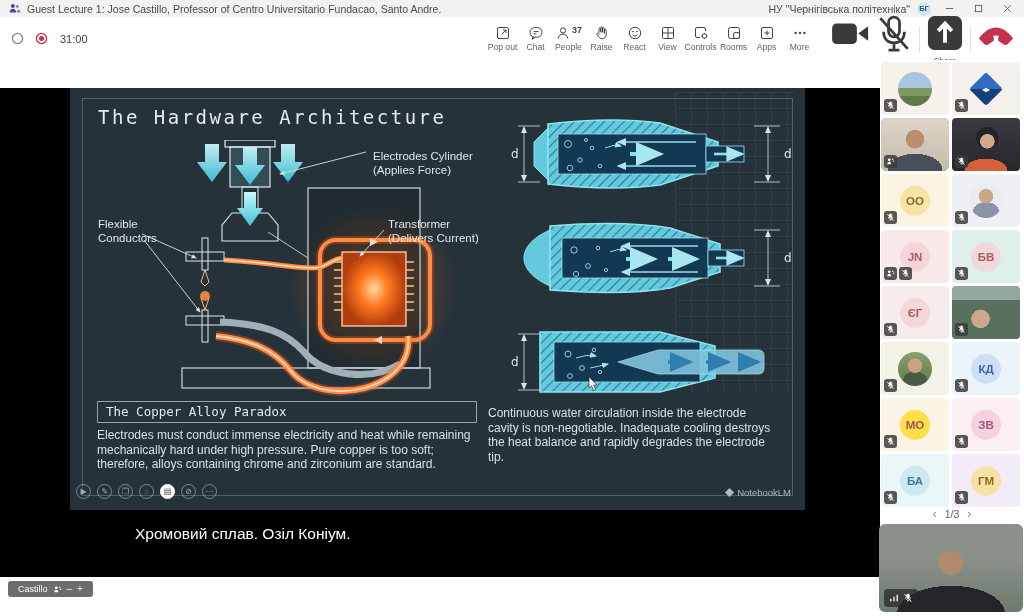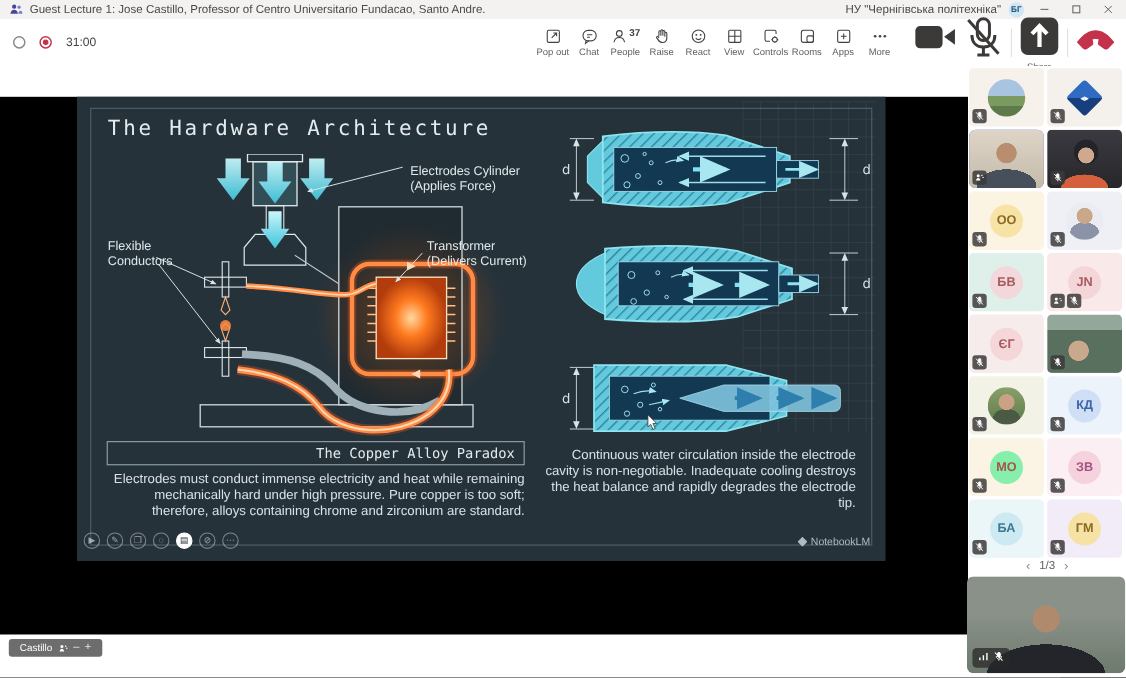--- a/index.html
+++ b/index.html
@@ -41,21 +41,21 @@
   
   .slide{position:absolute;left:70px;top:0;width:735px;height:422px;background:#26323a;overflow:hidden;}
   .slide-frame{position:absolute;left:12px;right:12px;top:10px;bottom:14px;border:1px solid #4e616b;pointer-events:none;}
   .deco-grid{position:absolute;right:10px;top:4px;width:120px;height:300px;opacity:.12;pointer-events:none;
      background-image:linear-gradient(#7b98a4 1px,transparent 1px),linear-gradient(90deg,#7b98a4 1px,transparent 1px);
      background-size:16px 16px;}
   .slide-title{position:absolute;left:28px;top:18px;font-family:"DejaVu Sans Mono",monospace;
                font-size:19px;letter-spacing:2.5px;color:#e3ebee;}
   .lbl{position:absolute;font-size:11.5px;line-height:1.2;color:#dfe8ea;}
   .dgm{position:absolute;pointer-events:none;}
-  .sbox{position:absolute;color:#dfe8ea;text-align:right;}
+  .sbox{position:absolute;color:#dfe8ea;}
   .sbox .sbox-title{border:1px solid #93a5ac;font-family:"DejaVu Sans Mono",monospace;
                     font-size:12.5px;padding:2px 8px 3px;color:#e3ebee;}
   .sbox .sbox-body{font-size:12px;line-height:1.22;margin-top:5px;color:#d7e1e5;}
   .slide-controls{position:absolute;left:6px;top:396px;display:flex;gap:6px;align-items:center;}
   .sc-btn{width:15px;height:15px;border-radius:50%;border:1px solid rgba(255,255,255,.4);
           color:rgba(255,255,255,.55);font-size:8px;line-height:13px;text-align:center;background:transparent;
           padding:0;cursor:pointer;}
   .sc-btn.active{background:#fff;color:#27333b;border-color:#fff;}
   .brand{position:absolute;right:14px;top:399px;font-size:9.5px;color:#aebcc2;display:flex;align-items:center;gap:3px;}
   .brand .bicon{width:9px;height:9px;}
@@ -536,20 +536,21 @@
           </span>
           <span>NotebookLM</span>
         </div>
 
         <svg class="cursor" viewBox="0 0 11 15">
           <path d="M1 1l8 8H5.6l2 4.5-2 .9-2-4.6L1 12z" fill="#fff" stroke="#333" stroke-width=".7"></path>
         </svg>
       </div>
 
       <div class="captions">
+        <div>Хромовий сплав. Озіл Коніум.</div>
       </div>
     </div>
 
     <div class="bottom-strip">
       <div class="pill">
         <span>Castillo</span>
         <span class="icn">
           <svg viewBox="0 0 11 11">
               <circle cx="4" cy="3.4" r="1.7" fill="#fff"></circle>
               <path d="M1.5 8.8c.3-1.9 1.3-2.9 2.5-2.9s2.2 1 2.5 2.9z" fill="#fff"></path>
@@ -634,52 +635,52 @@
           <div class="badges">
             <span class="badge">
               <svg viewBox="0 0 11 11" fill="none" stroke="#fff" stroke-width=".9">
                 <path d="M4.2 2.6a1.4 1.4 0 012.8 0v2.2a1.4 1.4 0 01-2.8 0z" fill="#fff"></path>
                 <path d="M3 4.9c0 1.9 1.1 3 2.6 3s2.6-1.1 2.6-3M5.6 7.9v1.6"></path>
                 <path d="M1.6 1.3l7.6 8.2" stroke-width="1.1"></path>
               </svg>
             </span>
           </div>
         </div>
-        <div class="tile" style="background: rgb(223, 240, 235);">
-          <div class="circ" style="background: rgb(242, 216, 218); color: rgb(168, 91, 96);">БВ</div>
-          <div class="badges">
-            <span class="badge">
-              <svg viewBox="0 0 11 11" fill="none" stroke="#fff" stroke-width=".9">
-                <path d="M4.2 2.6a1.4 1.4 0 012.8 0v2.2a1.4 1.4 0 01-2.8 0z" fill="#fff"></path>
-                <path d="M3 4.9c0 1.9 1.1 3 2.6 3s2.6-1.1 2.6-3M5.6 7.9v1.6"></path>
-                <path d="M1.6 1.3l7.6 8.2" stroke-width="1.1"></path>
-              </svg>
-            </span>
-          </div>
-        </div>
         <div class="tile" style="background: rgb(249, 233, 233);">
           <div class="circ" style="background: rgb(245, 214, 216); color: rgb(168, 91, 96);">JN</div>
           <div class="badges">
             <span class="badge">
               <svg viewBox="0 0 11 11">
                 <circle cx="4" cy="3.4" r="1.7" fill="#fff"></circle>
                 <path d="M1.5 8.8c.3-1.9 1.3-2.9 2.5-2.9s2.2 1 2.5 2.9z" fill="#fff"></path>
                 <circle cx="8.2" cy="3" r=".8" fill="#fff"></circle>
                 <circle cx="9.4" cy="5.2" r=".8" fill="#fff"></circle>
               </svg>
             </span>
             <span class="badge">
               <svg viewBox="0 0 11 11" fill="none" stroke="#fff" stroke-width=".9">
                 <path d="M4.2 2.6a1.4 1.4 0 012.8 0v2.2a1.4 1.4 0 01-2.8 0z" fill="#fff"></path>
                 <path d="M3 4.9c0 1.9 1.1 3 2.6 3s2.6-1.1 2.6-3M5.6 7.9v1.6"></path>
                 <path d="M1.6 1.3l7.6 8.2" stroke-width="1.1"></path>
               </svg>
             </span>
           </div>
         </div>
+        <div class="tile" style="background: rgb(223, 240, 235);">
+          <div class="circ" style="background: rgb(242, 216, 218); color: rgb(168, 91, 96);">БВ</div>
+          <div class="badges">
+            <span class="badge">
+              <svg viewBox="0 0 11 11" fill="none" stroke="#fff" stroke-width=".9">
+                <path d="M4.2 2.6a1.4 1.4 0 012.8 0v2.2a1.4 1.4 0 01-2.8 0z" fill="#fff"></path>
+                <path d="M3 4.9c0 1.9 1.1 3 2.6 3s2.6-1.1 2.6-3M5.6 7.9v1.6"></path>
+                <path d="M1.6 1.3l7.6 8.2" stroke-width="1.1"></path>
+              </svg>
+            </span>
+          </div>
+        </div>
         <div class="tile" style="background: rgb(247, 236, 236);">
           <div class="circ" style="background: rgb(245, 215, 217); color: rgb(168, 91, 96);">ЄГ</div>
           <div class="badges">
             <span class="badge">
               <svg viewBox="0 0 11 11" fill="none" stroke="#fff" stroke-width=".9">
                 <path d="M4.2 2.6a1.4 1.4 0 012.8 0v2.2a1.4 1.4 0 01-2.8 0z" fill="#fff"></path>
                 <path d="M3 4.9c0 1.9 1.1 3 2.6 3s2.6-1.1 2.6-3M5.6 7.9v1.6"></path>
                 <path d="M1.6 1.3l7.6 8.2" stroke-width="1.1"></path>
               </svg>
             </span>
@@ -715,21 +716,21 @@
             <span class="badge">
               <svg viewBox="0 0 11 11" fill="none" stroke="#fff" stroke-width=".9">
                 <path d="M4.2 2.6a1.4 1.4 0 012.8 0v2.2a1.4 1.4 0 01-2.8 0z" fill="#fff"></path>
                 <path d="M3 4.9c0 1.9 1.1 3 2.6 3s2.6-1.1 2.6-3M5.6 7.9v1.6"></path>
                 <path d="M1.6 1.3l7.6 8.2" stroke-width="1.1"></path>
               </svg>
             </span>
           </div>
         </div>
         <div class="tile" style="background: rgb(251, 243, 227);">
-          <div class="circ" style="background: #86efac; color: rgb(166, 84, 75);">МО</div>
+          <div class="circ" style="background: #fde047; color: rgb(166, 84, 75);">МО</div>
           <div class="badges">
             <span class="badge">
               <svg viewBox="0 0 11 11" fill="none" stroke="#fff" stroke-width=".9">
                 <path d="M4.2 2.6a1.4 1.4 0 012.8 0v2.2a1.4 1.4 0 01-2.8 0z" fill="#fff"></path>
                 <path d="M3 4.9c0 1.9 1.1 3 2.6 3s2.6-1.1 2.6-3M5.6 7.9v1.6"></path>
                 <path d="M1.6 1.3l7.6 8.2" stroke-width="1.1"></path>
               </svg>
             </span>
           </div>
         </div>

